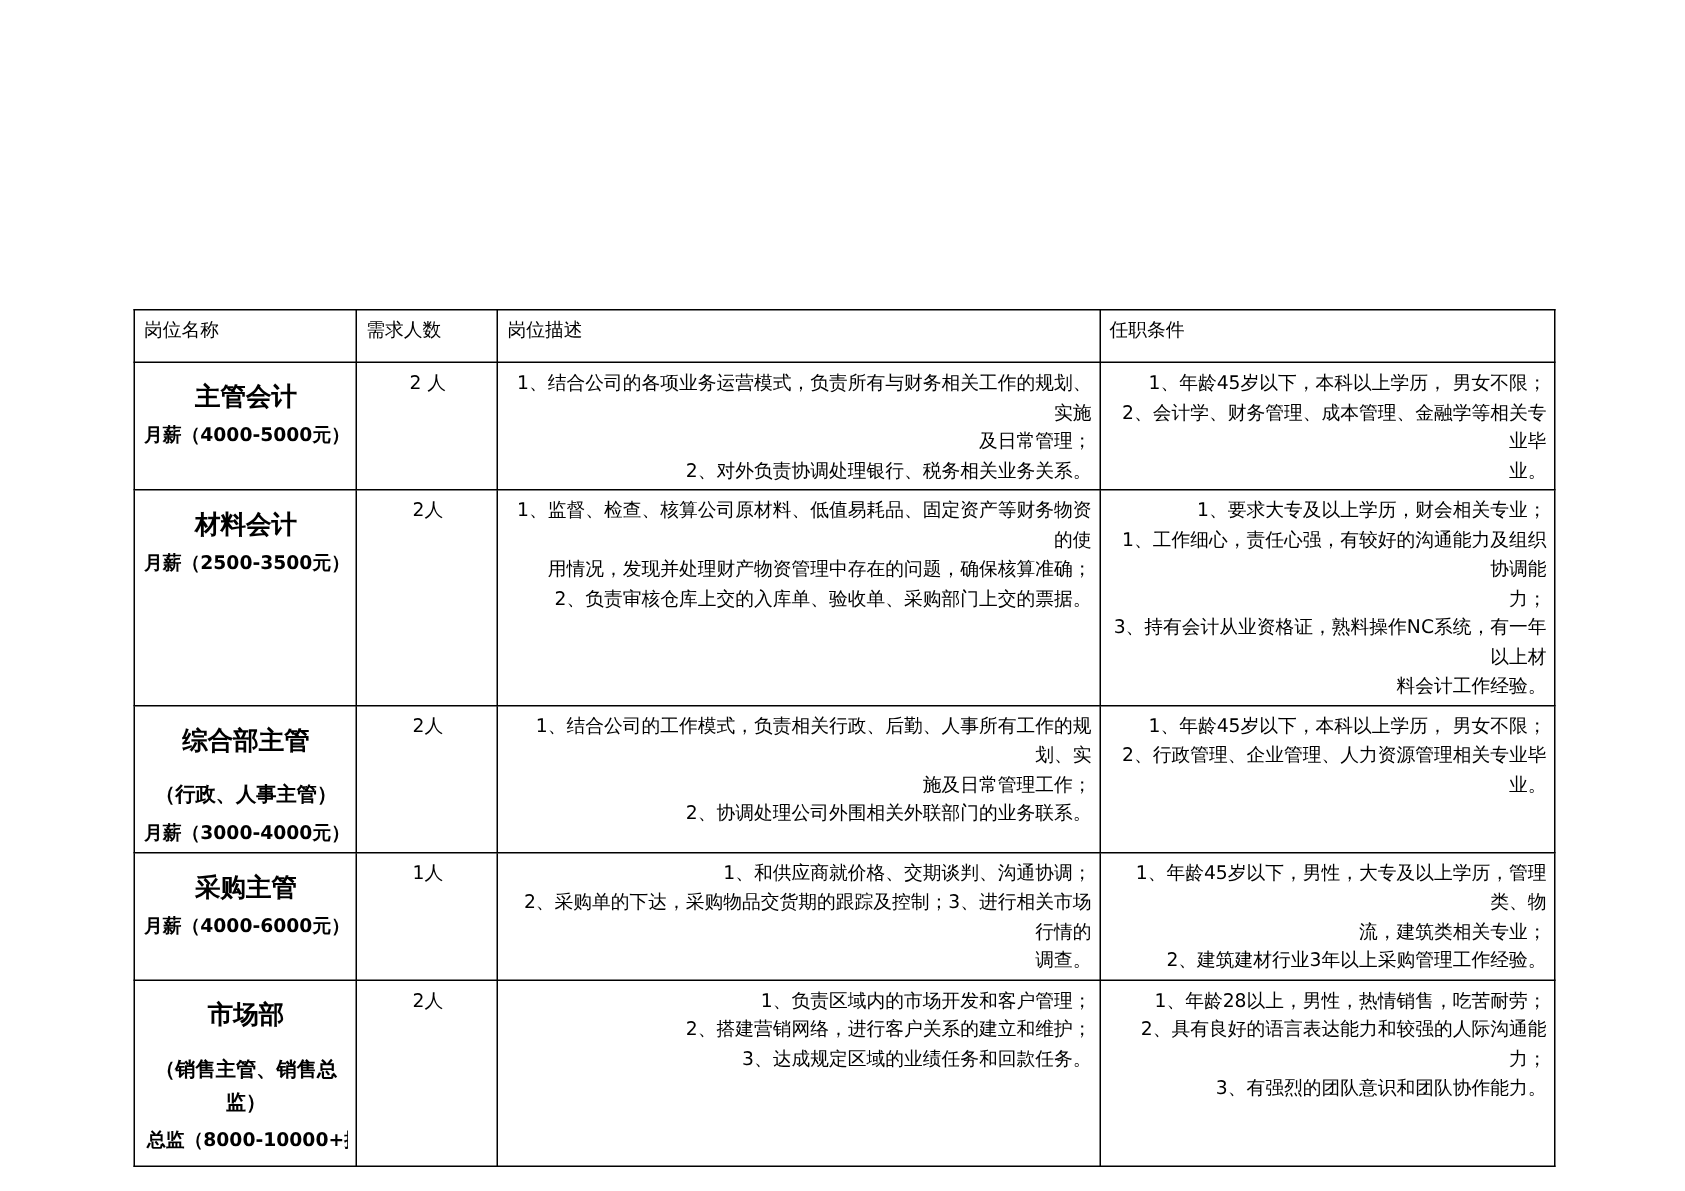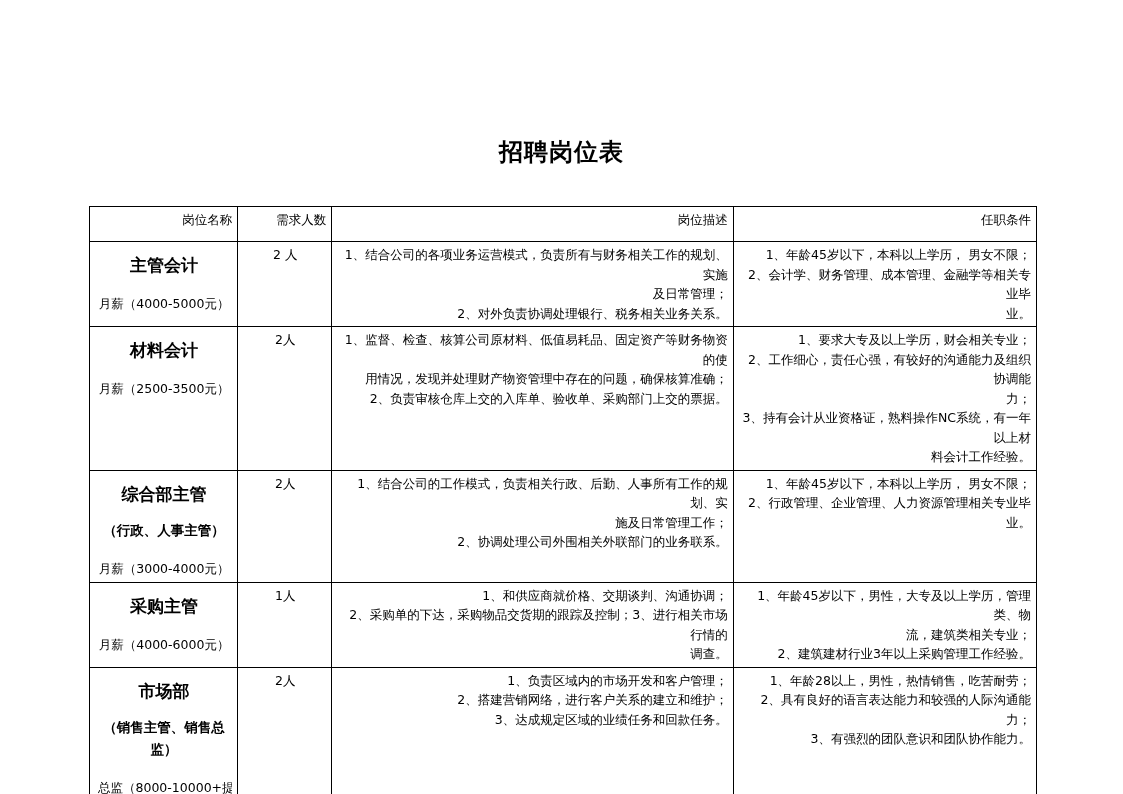--- a/index.html
+++ b/index.html
@@ -46,21 +46,21 @@
     font-size: 12.5px;
     line-height: 19.5px;
     font-weight: normal;
   }
   .col-name   { width: 148px; }
   .col-count  { width: 94px;  }
   .col-desc   { width: 401px; }
   .col-req    { width: 303px; }
 
   thead th {
-    text-align: right;
+    text-align: left;
     font-weight: bold;
     font-size: 13px;
     height: 28px;
     vertical-align: middle;
     padding-top: 5px;
   }
   td.cell-name {
     text-align: center;
     vertical-align: top;
   }
@@ -75,24 +75,25 @@
     font-weight: bold;
     font-size: 13.5px;
     display: block;
     margin-top: 14px;
     line-height: 22px;
     text-align: center;
   }
   .name-salary {
     display: block;
     font-size: 12.5px;
-    margin-top: 18px;
+    margin-top: 4px;
     line-height: 20px;
     white-space: nowrap;
     overflow: hidden;
+    font-weight: bold;
   }
   .name-salary.align-left {
     text-align: left;
     padding-left: 2px;
   }
   td.cell-count {
     text-align: center;
     font-size: 12.5px;
     padding-top: 4px;
   }
@@ -108,21 +109,20 @@
   tr.r2 td { height: 94px; }
   tr.r3 td { height: 90px; }
   tr.r4 td { height: 65px; }
   tr.r5 td { height: 117px; }
 </style>
 </head>
 <body>
 
 <div class="page">
 
-  <div class="doc-title">招聘岗位表</div>
 
   <table class="job-table">
     <colgroup>
       <col class="col-name">
       <col class="col-count">
       <col class="col-desc">
       <col class="col-req">
     </colgroup>
     <thead>
       <tr>
@@ -158,21 +158,21 @@
           <span class="name-salary">月薪（2500-3500元）</span>
         </td>
         <td class="cell-count">2人</td>
         <td class="cell-desc">
           <span class="line">1、监督、检查、核算公司原材料、低值易耗品、固定资产等财务物资的使</span>
           <span class="line">用情况，发现并处理财产物资管理中存在的问题，确保核算准确；</span>
           <span class="line">2、负责审核仓库上交的入库单、验收单、采购部门上交的票据。</span>
         </td>
         <td class="cell-req">
           <span class="line">1、要求大专及以上学历，财会相关专业；</span>
-          <span class="line">2、工作细心，责任心强，有较好的沟通能力及组织协调能</span>
+          <span class="line">1、工作细心，责任心强，有较好的沟通能力及组织协调能</span>
           <span class="line">力；</span>
           <span class="line">3、持有会计从业资格证，熟料操作NC系统，有一年以上材</span>
           <span class="line">料会计工作经验。</span>
         </td>
       </tr>
 
       <tr class="r3">
         <td class="cell-name">
           <span class="name-title">综合部主管</span>
           <span class="name-sub">（行政、人事主管）</span>

